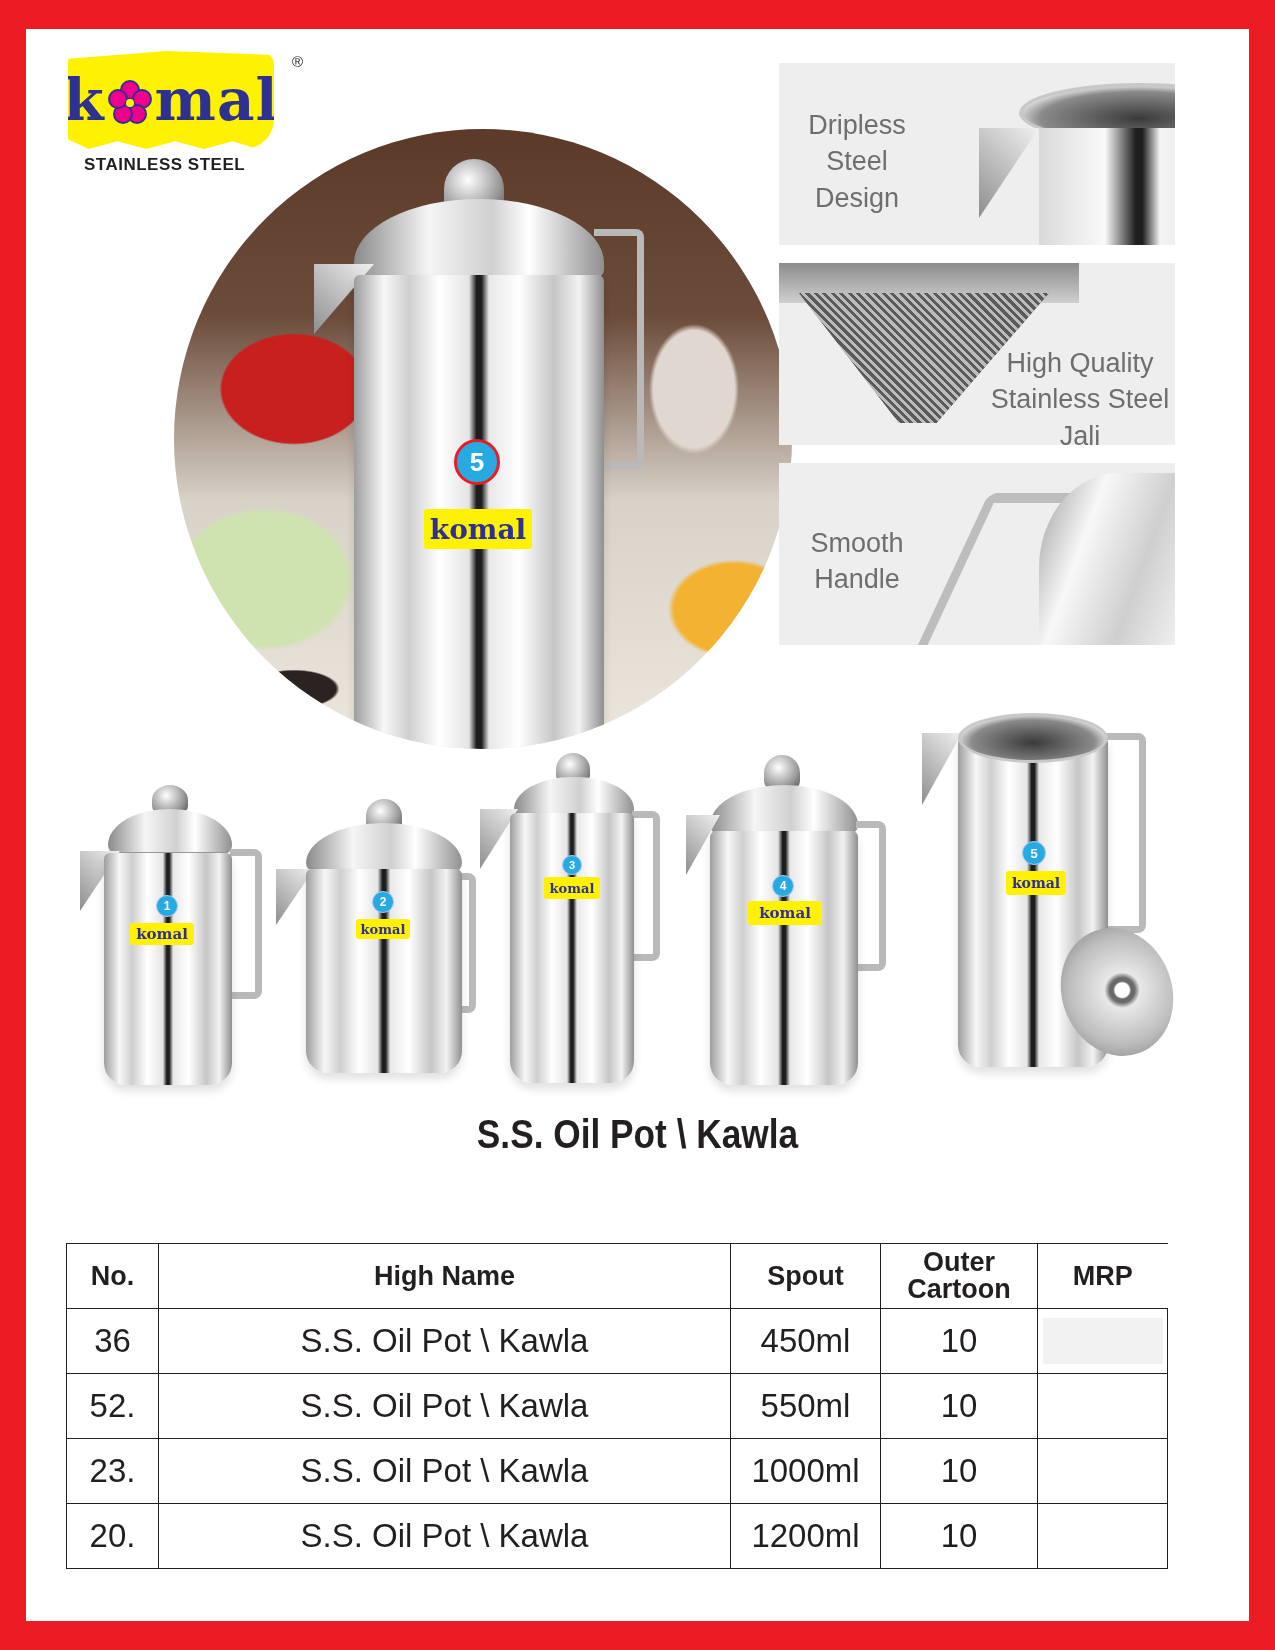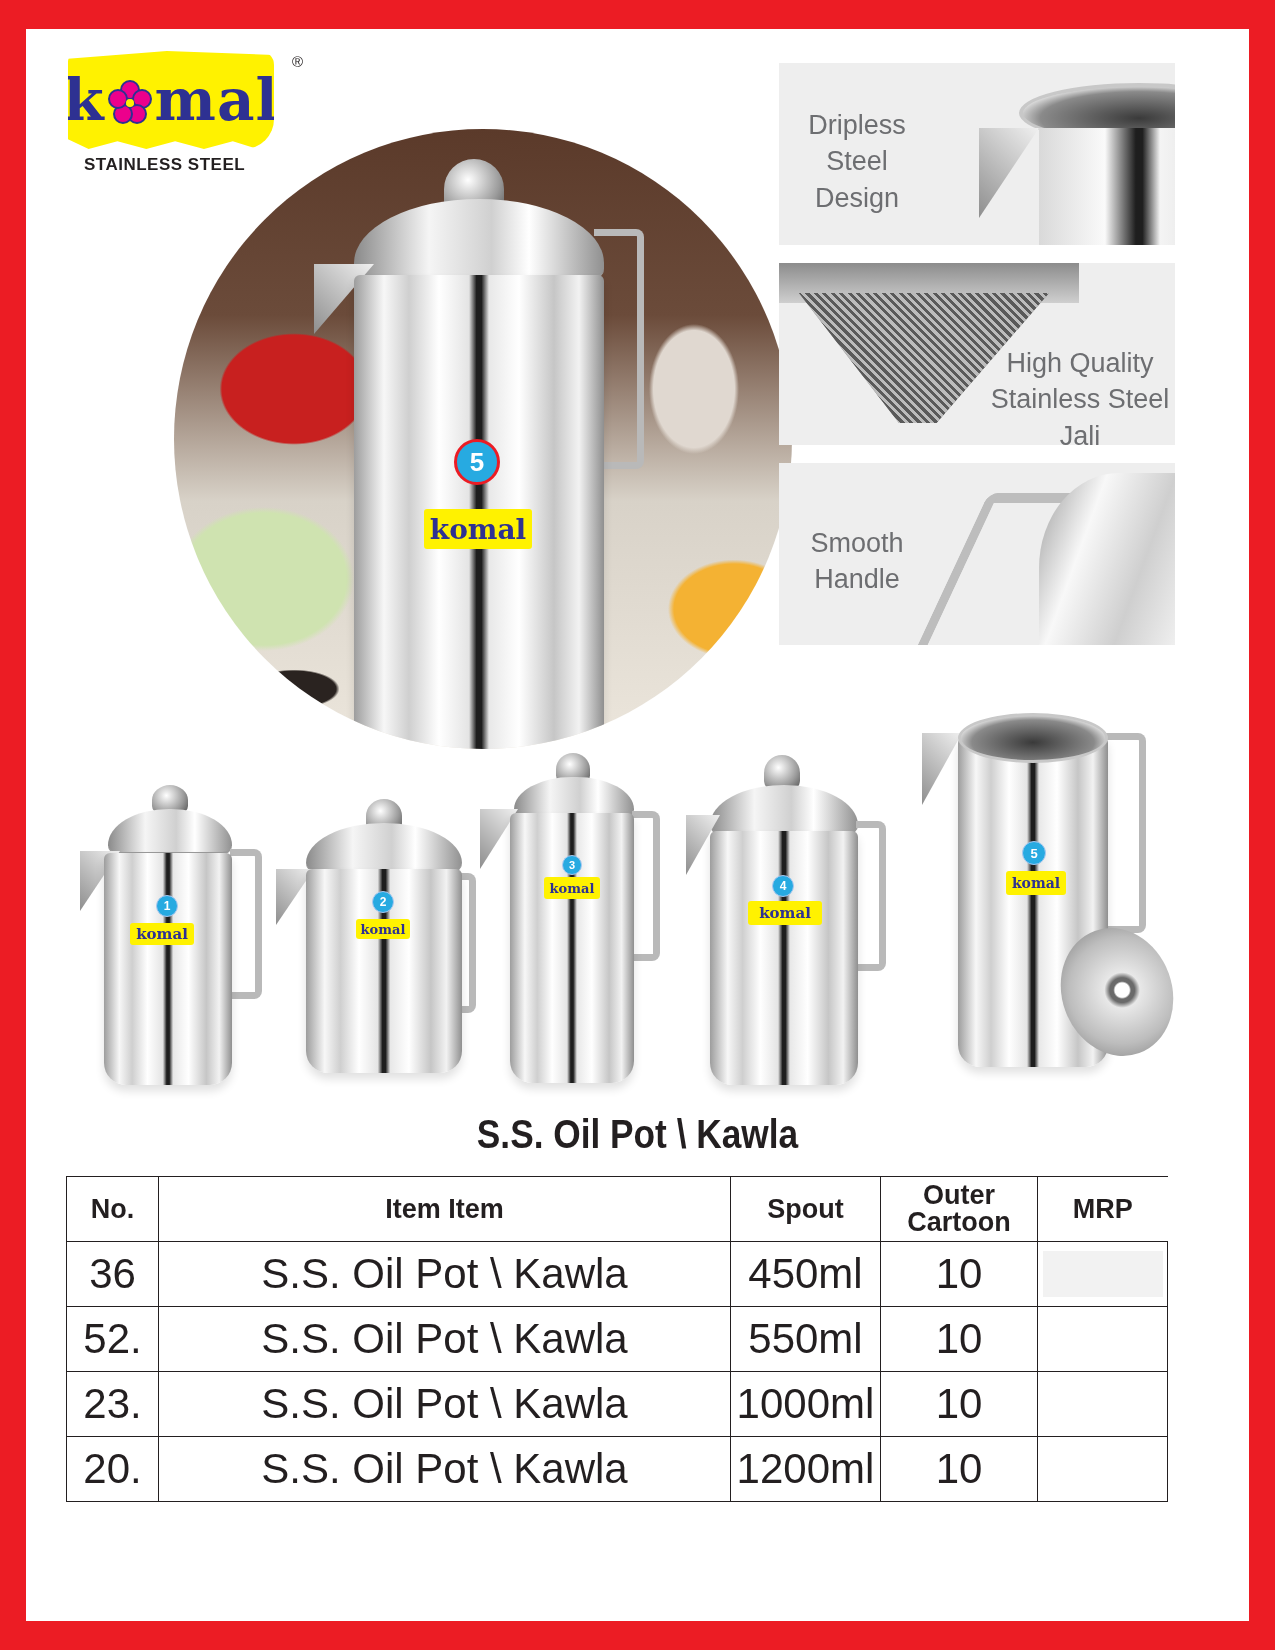--- a/index.html
+++ b/index.html
@@ -82,28 +82,28 @@
   
   .lineup { position: absolute; left: 40px; top: 640px; width: 1140px; height: 420px; }
   
   .title {
     position: absolute; left: 0; width: 1223px; top: 1082px; text-align: center;
     font-family: "Liberation Sans", sans-serif; font-weight: bold; font-size: 41px; color: #231f20;
     transform: scaleX(0.86); transform-origin: center;
   }
   
   table.prod {
-    position: absolute; left: 40px; top: 1147px; width: 1101px;
+    position: absolute; left: 40px; top: 1214px; width: 1101px;
     border-collapse: collapse; table-layout: fixed;
   }
   table.prod th, table.prod td {
     border: 1.5px solid #231f20; color: #231f20; text-align: center; vertical-align: middle;
   }
   table.prod th { height: 65px; font-weight: bold; font-size: 27px; line-height: 1; }
-  table.prod td { height: 65px; font-size: 42px; font-weight: normal; }
+  table.prod td { height: 65px; font-size: 33px; font-weight: normal; }
   table.prod th.mrp { border-right: none; }
   table.prod td.mrp { border-right: 1.5px solid #231f20; }
   .cell-shaded { display: block; margin: 0 auto; width: 120px; height: 46px; background: #f2f2f2; }
 </style>
 </head>
 <body>
 
 <div class="page">
 
   <div class="logo">
@@ -236,21 +236,21 @@
     <colgroup>
       <col style="width:92px">
       <col style="width:572px">
       <col style="width:150px">
       <col style="width:157px">
       <col style="width:130px">
     </colgroup>
     <thead>
       <tr>
         <th>No.</th>
-        <th>Item Item</th>
+        <th>High Name</th>
         <th>Spout</th>
         <th>
           <div>Outer</div>
           <div>Cartoon</div>
         </th>
         <th class="mrp">MRP</th>
       </tr>
     </thead>
     <tbody>
       <tr>

